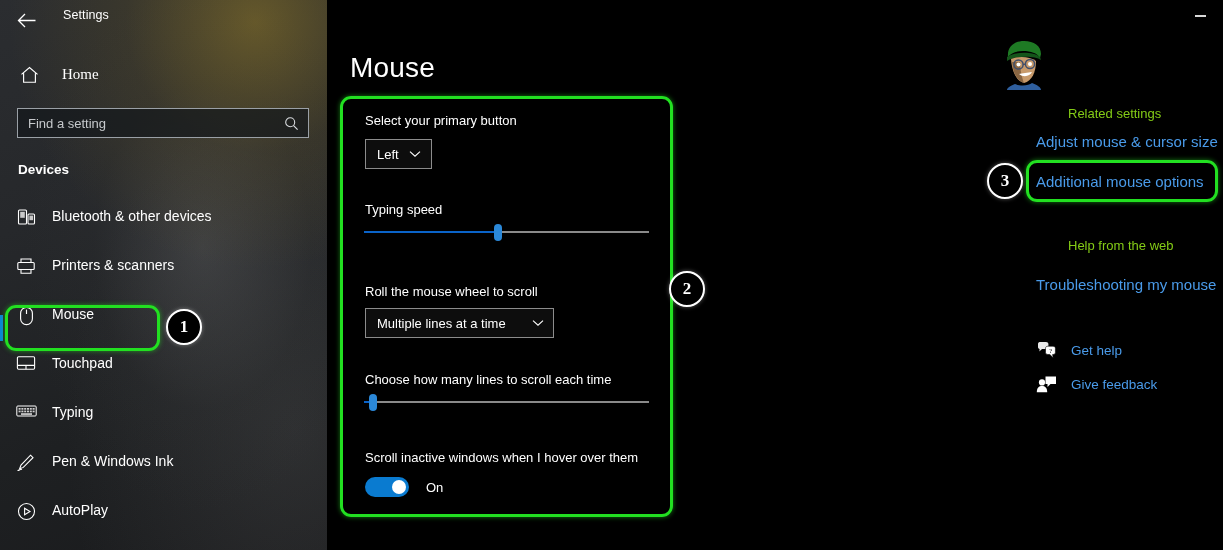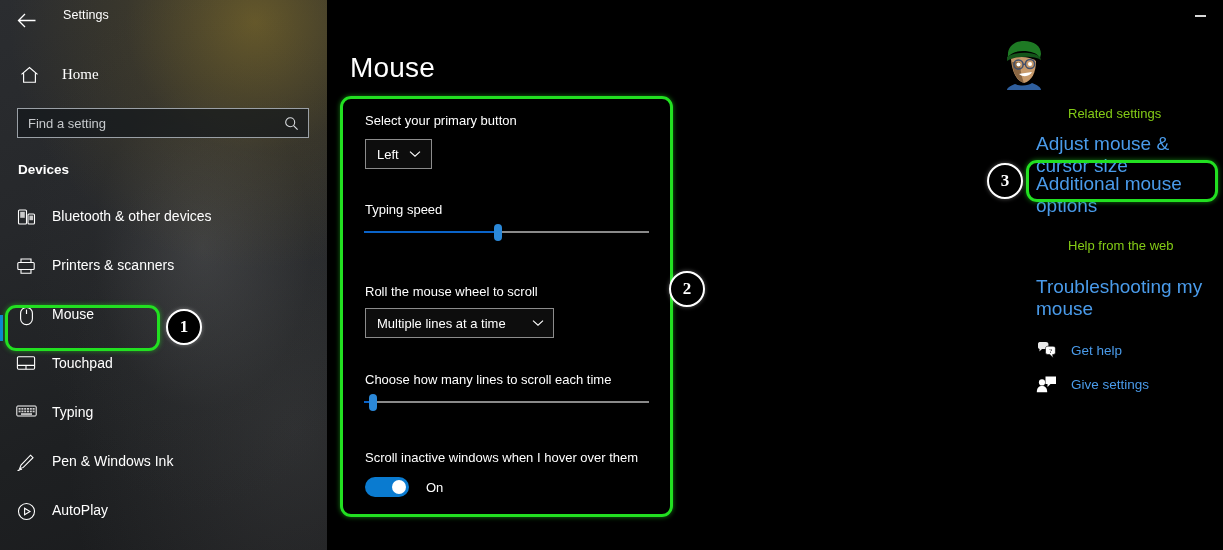--- a/index.html
+++ b/index.html
@@ -101,21 +101,21 @@
     border-radius: 50%; background: #ffffff;
   }
   .toggle-row .on-lbl { font-size: 13px; color: #ffffff; margin-left: 17px; }
 
   
   #right-col { position: absolute; left: 1036px; top: 0; width: 187px; height: 550px; }
   #avatar {
     position: absolute; left: -35px; top: 38px; width: 46px; height: 52px;
   }
   .r-head { font-size: 13px; color: #84cc16; margin-left: 32px; }
-  .r-link { font-size: 19px; color: #4a9bea; }
+  .r-link { font-size: 15px; color: #4a9bea; }
   .support-row { display: flex; align-items: center; }
   .support-row .sico { width: 26px; display: flex; align-items: center; }
   .support-row .slbl { font-size: 13.5px; color: #4a9bea; margin-left: 9px; }
 
   
   .hl-box {
     position: absolute; border: 3px solid #22e021; border-radius: 11px;
     pointer-events: none; box-shadow: 0 0 5px rgba(34,224,33,0.55);
   }
   .badge {
@@ -353,21 +353,21 @@
 
     <div class="support-row" style="position:absolute;left:0;top:375px">
       <span class="sico">
         <svg width="21" height="18" viewBox="0 0 21 18">
           <rect x="9.5" y="1.5" width="10.5" height="7.5" fill="#ffffff"></rect>
           <path d="M11.5 9 L11.5 12 L14.5 9 Z" fill="#ffffff"></path>
           <circle cx="6" cy="7.4" r="3.1" fill="#ffffff"></circle>
           <path d="M0.8 17.2 C0.8 12.8 3 11 6 11 C9 11 11.2 12.8 11.2 17.2 Z" fill="#ffffff"></path>
         </svg>
       </span>
-      <span class="slbl">Give settings</span>
+      <span class="slbl">Give feedback</span>
     </div>
   </div>
 
   <div class="hl-box" style="left:5px;top:305px;width:155px;height:46px"></div>
 
   <div class="hl-box" style="left:340px;top:96px;width:333px;height:421px"></div>
 
   <div class="hl-box" style="left:1026px;top:160px;width:192px;height:42px"></div>
 
   <div class="badge" style="left:166px;top:309px">1</div>

